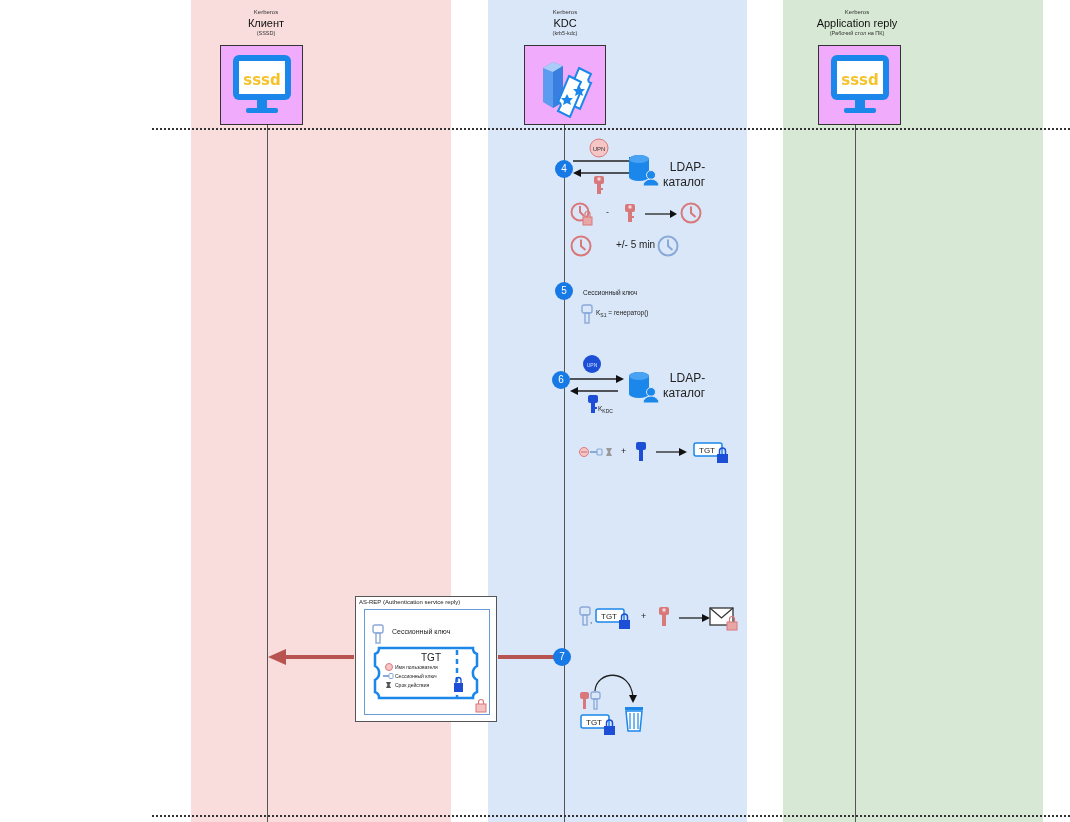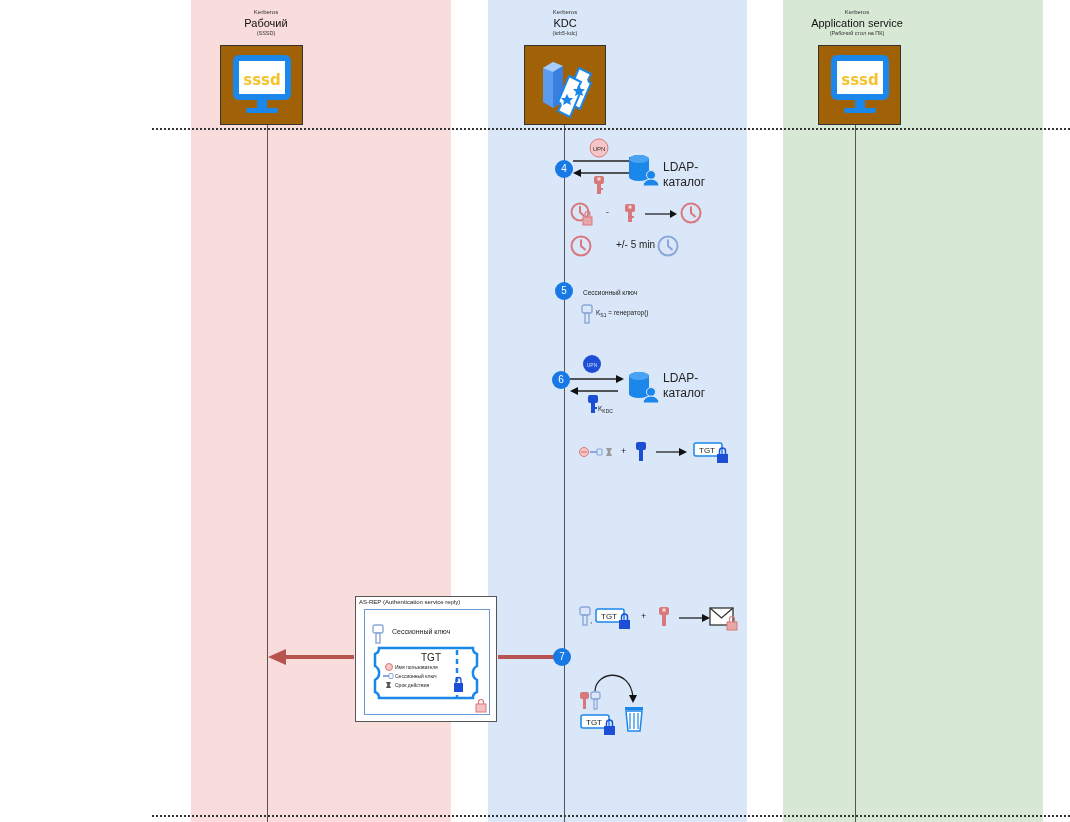--- a/index.html
+++ b/index.html
@@ -6,55 +6,55 @@
   body { width:1070px; height:822px; position:relative; overflow:hidden;
          font-family:"Liberation Sans", sans-serif; color:#222; }
   .lane { position:absolute; top:0; height:822px; }
   .lane-client { left:191px; width:260px; background:#f9dcdc; }
   .lane-kdc { left:488px; width:259px; background:#dae7f8; }
   .lane-app { left:783px; width:260px; background:#d7e9d4; }
   .hdr { position:absolute; text-align:center; line-height:1.1; }
   .hdr .sup { font-size:6px; color:#333; display:block; }
   .hdr .main { font-size:11px; color:#111; display:block; margin-top:1px; }
   .hdr .sub { font-size:5.5px; color:#333; display:block; margin-top:1px; }
-  .node-box { position:absolute; background:#a16207; border:1px solid #333; box-sizing:border-box; }
+  .node-box { position:absolute; background:#f0abfc; border:1px solid #333; box-sizing:border-box; }
   .lifeline { position:absolute; width:1px; background:#555; }
   .dotline { position:absolute; left:152px; width:918px; height:0; border-top:2px dotted #333; }
   .step { position:absolute; width:18px; height:18px; border-radius:50%; background:#1779e5;
           color:#fff; font-size:10px; text-align:center; line-height:18px; }
   .txt { position:absolute; white-space:nowrap; }
-  .ldap-txt { font-size:12px; line-height:15px; color:#222; text-align:left; }
+  .ldap-txt { font-size:12px; line-height:15px; color:#222; text-align:right; }
   .small { font-size:6.5px; color:#222; }
   .msgbox { position:absolute; left:355px; top:596px; width:142px; height:126px; background:#fff;
             border:1px solid #555; box-sizing:border-box; }
   .msgbox .title { position:absolute; left:3px; top:2px; font-size:6px; color:#222; }
   .msgbox .inner { position:absolute; left:8px; top:12px; width:126px; height:106px;
                    border:1.5px solid #6a9bd8; box-sizing:border-box; }
   svg { position:absolute; overflow:visible; }
 </style>
 </head>
 <body>
 
 <div class="lane lane-client"></div>
 <div class="lane lane-kdc"></div>
 <div class="lane lane-app"></div>
 
 <div class="hdr" style="left:191px;width:150px;top:9px;">
   <span class="sup">Kerberos</span>
-  <span class="main">Рабочий</span>
+  <span class="main">Клиент</span>
   <span class="sub">(SSSD)</span>
 </div>
 <div class="hdr" style="left:490px;width:150px;top:9px;">
   <span class="sup">Kerberos</span>
   <span class="main">KDC</span>
   <span class="sub">(krb5-kdc)</span>
 </div>
 <div class="hdr" style="left:782px;width:150px;top:9px;">
   <span class="sup">Kerberos</span>
-  <span class="main">Application service</span>
+  <span class="main">Application reply</span>
   <span class="sub">(Рабочий стол на ПК)</span>
 </div>
 
 <div class="node-box" style="left:220px;top:45px;width:83px;height:80px;">
   <svg width="83" height="80" viewBox="0 0 83 80" style="left:0;top:0;">
     <rect x="12" y="9" width="58" height="45" rx="6" fill="#1b87ea"></rect>
     <rect x="18" y="15" width="46" height="33" fill="#fff"></rect>
     <text x="41" y="39" text-anchor="middle" font-family="DejaVu Sans, sans-serif" font-weight="bold" font-size="15" fill="#f4c22b">sssd</text>
     <rect x="36" y="54" width="10" height="8" fill="#1b87ea"></rect>
     <rect x="25" y="62" width="32" height="5" rx="2" fill="#1b87ea"></rect>

